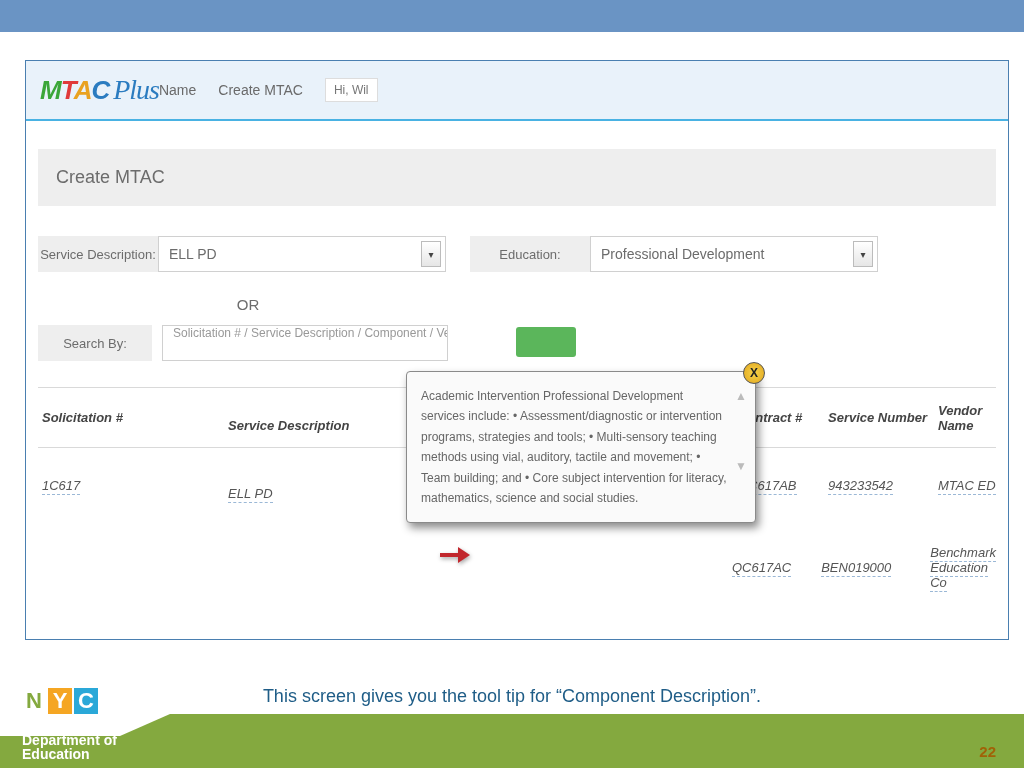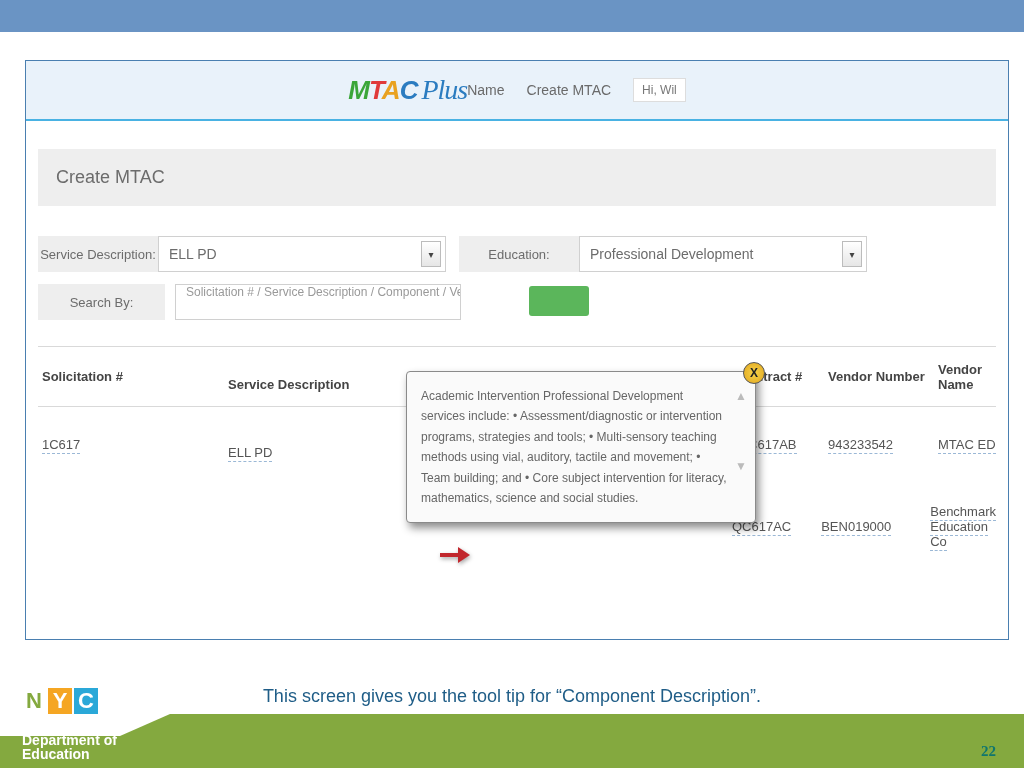--- a/index.html
+++ b/index.html
@@ -1,41 +1,41 @@
 <!DOCTYPE html>
 <html><head>
 <meta charset="utf-8">
 <style>
   * { box-sizing: border-box; margin: 0; padding: 0; }
   body { font-family: Arial, Helvetica, sans-serif; width: 1024px; height: 768px; background: #fff; position: relative; overflow: hidden; }
   .top-bar { width: 100%; height: 32px; background: #6a94c4; }
   .app-frame { position: absolute; top: 60px; left: 25px; right: 15px; height: 580px; border: 1px solid #4a7fb0; background: #fff; overflow: hidden; }
-  .app-header { background: #e9f2fa; border-bottom: 2px solid #49b2e3; height: 60px; display: flex; align-items: center; justify-content: center; padding: 0 14px; }
+  .app-header { background: #e9f2fa; border-bottom: 2px solid #49b2e3; height: 60px; display: flex; align-items: center; justify-content: flex-start; padding: 0 14px; }
   .logo { font-size: 26px; font-weight: bold; font-style: italic; letter-spacing: -1px; }
   .logo .m { color: #3ba639; }
   .logo .t { color: #e03a3a; }
   .logo .a { color: #e9a220; }
   .logo .c { color: #2b7cc0; }
   .logo .plus { color: #2b7cc0; font-family: 'Brush Script MT', cursive; font-size: 28px; margin-left: 4px; font-weight: normal; }
   .nav-right { display: flex; align-items: center; gap: 22px; color: #6a6a6a; font-size: 14px; }
   .nav-link { cursor: pointer; }
   .user-chip { background: #fff; border: 1px solid #ddd; padding: 4px 8px; font-size: 12px; color: #777; }
   .content { padding: 0 12px; }
   .page-title-bar { background: #eeeeee; margin-top: 28px; padding: 18px 18px; color: #6c6c6c; font-size: 18px; }
-  .filters-row { display: flex; gap: 13px; margin-top: 30px; text-align: center; }
+  .filters-row { display: flex; gap: 24px; margin-top: 30px; text-align: center; }
   .field-label { background: #eeeeee; color: #6c6c6c; font-size: 13px; display: flex; align-items: center; justify-content: center; width: 120px; height: 36px; }
   .dropdown { display: flex; align-items: center; border: 1px solid #d0d0d0; height: 36px; padding: 0 10px; color: #6c6c6c; font-size: 14px; background: #fff; position: relative; }
   .dd1 { width: 288px; }
   .dd2 { width: 288px; }
   .caret-box { position: absolute; right: 4px; top: 4px; width: 20px; height: 26px; border: 1px solid #bcbcbc; background: linear-gradient(#fff,#e6e6e6); display: flex; align-items: center; justify-content: center; font-size: 10px; color: #444; }
   .or { text-align: center; color: #6c6c6c; font-size: 15px; margin-top: 24px; width: 420px; }
   .search-row { display: flex; align-items: center; margin-top: 12px; gap: 10px; }
   .search-input { border: 1px solid #d0d0d0; height: 36px; width: 286px; padding: 0 10px; color: #999; font-size: 12px; background: #fff; white-space: nowrap; overflow: hidden; }
   .green-btn { width: 60px; height: 30px; background: #5bb65b; border-radius: 3px; margin-left: 58px; margin-top: -2px; }
-  .table-wrap { margin-top: 26px; }
+  .table-wrap { margin-top: 26px; font-style: italic; }
   .thead, .trow { display: flex; align-items: center; font-size: 13px; color: #444; }
   .thead { font-weight: bold; border-top: 1px solid #d9d9d9; border-bottom: 1px solid #d9d9d9; padding: 14px 0; }
   .trow { padding: 22px 0; border-bottom: 0; font-size: 13px; color: #555; }
   .col-sol { width: 190px; padding-left: 4px; }
   .col-svc { width: 200px; margin-top: 16px; }
   .col-comp { width: 200px; }
   .col-gap { width: 110px; }
   .col-contract { width: 90px; }
   .col-vnum { width: 110px; }
   .col-vname { flex: 1; }
@@ -43,21 +43,21 @@
   .tooltip { position: absolute; left: 380px; top: 310px; width: 350px; background: #fafafa; border: 1px solid #8a8a8a; border-radius: 4px; box-shadow: 3px 5px 8px rgba(0,0,0,0.45); padding: 14px 28px 14px 14px; font-size: 12px; color: #666; line-height: 1.7; z-index: 20; }
   .tooltip-close { position: absolute; top: -10px; right: -10px; width: 22px; height: 22px; border-radius: 50%; background: radial-gradient(#f7d24a,#e0a61e); border: 1px solid #555; color: #222; font-weight: bold; display: flex; align-items: center; justify-content: center; font-size: 12px; cursor: pointer; }
   .scroll-hint { position: absolute; right: 8px; top: 14px; display: flex; flex-direction: column; gap: 50px; color: #bbb; font-size: 12px; }
   .arrow-icon { position: absolute; left: 412px; top: 484px; z-index: 5; }
   .arrow-icon svg { filter: drop-shadow(1px 2px 2px rgba(0,0,0,0.35)); }
   .footer { position: absolute; left: 0; bottom: 0; width: 100%; height: 90px; }
   .caption { position: absolute; left: 0; top: 8px; width: 100%; text-align: center; color: #1f5d87; font-size: 18px; }
   .green-strip { position: absolute; bottom: 0; left: 0; width: 100%; height: 32px; background: #84a93f; }
   .green-angle { position: absolute; bottom: 32px; left: 120px; width: 0; height: 0; border-bottom: 22px solid #84a93f; border-left: 50px solid transparent; border-right: 430px solid #84a93f; }
   .green-angle2 { position: absolute; bottom: 32px; left: 598px; width: 426px; height: 22px; background: #84a93f; }
-  .page-num { position: absolute; right: 28px; bottom: 8px; color: #0f766e; font-weight: bold; font-size: 15px; font-family: Liberation Serif, serif; }
+  .page-num { position: absolute; right: 28px; bottom: 8px; color: #a16207; font-weight: bold; font-size: 15px; }
   .nyc-logo { position: absolute; left: 22px; bottom: 6px; color: #fff; width: 110px; }
   .nyc-logo .blocks { display: flex; gap: 2px; }
   .nyc-logo .blocks span { display: inline-block; width: 24px; height: 26px; font-weight: 900; font-size: 22px; line-height: 26px; text-align: center; font-family: Arial Black, Arial, sans-serif; }
   .nyc-logo .n { background:#fff; color:#84a93f; }
   .nyc-logo .y { background:#f5a623; color:#fff; }
   .nyc-logo .cc { background:#2aa8d8; color:#fff; }
   .nyc-logo .dep { font-size: 14px; font-weight: bold; color: #fff; line-height: 1.05; margin-top: 19px; }
 </style>
 </head>
 <body>
@@ -89,35 +89,36 @@
       </div>
       <div style="display:flex">
         <div class="field-label">Education:</div>
         <div class="dropdown dd2">
           <span>Professional Development</span>
           <span class="caret-box">▾</span>
         </div>
       </div>
     </div>
 
+    <div class="or">OR</div>
 
     <div class="search-row">
-      <div class="field-label" style="width:127px">Search By:</div>
+      <div class="field-label" style="width:114px">Search By:</div>
       <div class="search-input"><span>Solicitation # / Service Description / Component / Vendor P</span></div>
       <div class="green-btn"></div>
     </div>
 
     <div class="table-wrap">
       <div class="thead">
         <div class="col-sol">Solicitation #</div>
         <div class="col-svc">Service Description</div>
         <div class="col-comp"></div>
         <div class="col-gap"></div>
         <div class="col-contract">Contract #</div>
-        <div class="col-vnum">Vendor Number</div>
+        <div class="col-vnum">Service Number</div>
         <div class="col-vname">Vendor Name</div>
       </div>
       <div class="trow">
         <div class="col-sol"><span class="dotted">1C617</span></div>
         <div class="col-svc"><span class="dotted">ELL PD</span></div>
         <div class="col-comp" style="padding-left:26px"><span class="dotted">Professional Development</span></div>
         <div class="col-gap"></div>
         <div class="col-contract"><span class="dotted">QC617AB</span></div>
         <div class="col-vnum"><span class="dotted">943233542</span></div>
         <div class="col-vname"><span class="dotted">MTAC ED</span></div>

